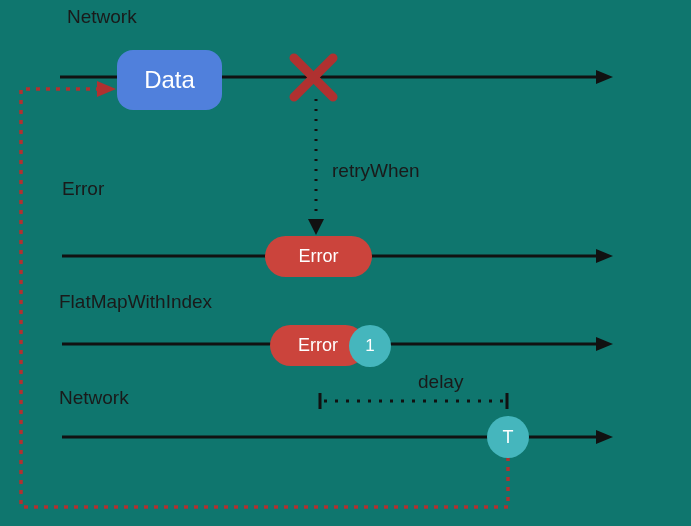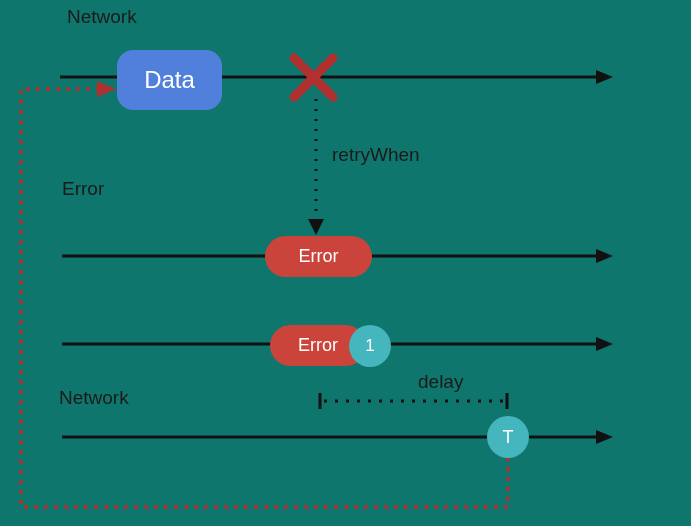--- a/index.html
+++ b/index.html
@@ -24,21 +24,21 @@
     position: absolute;
     color: var(--text-black, #1a1a1a);
     font-size: 19px;
     line-height: 1.15;
     white-space: nowrap;
   }
   .lbl-network  { left: 67px;  top: 6px;   }
   .lbl-error    { left: 62px;  top: 178px; }
   .lbl-flatmap  { left: 59px;  top: 291px; }
   .lbl-trigger  { left: 59px;  top: 387px; }
-  .lbl-retry    { left: 332px; top: 144px; text-align: right; }
+  .lbl-retry    { left: 332px; top: 160px; text-align: right; }
   .lbl-delay    { left: 418px; top: 371px; }
 
   
   .marble {
     position: absolute;
     display: flex;
     align-items: center;
     justify-content: center;
     color: #ffffff;
     box-sizing: border-box;
@@ -118,20 +118,21 @@
     </g>
 
     <g>
       <path class="stroke-loop" d="M 508 457 L 508 507 L 21 507 L 21 89 L 97 89" fill="none" stroke-width="3.5" stroke-dasharray="4 6"></path>
       <polygon class="fill-loop" points="97,81 97,97 116,89"></polygon>
     </g>
   </svg>
 
   <div class="lbl lbl-network">Network</div>
   <div class="lbl lbl-error">Error</div>
+  <div class="lbl lbl-flatmap">FlatMapWithIndex</div>
   <div class="lbl lbl-trigger">Network</div>
 
   <div class="lbl lbl-retry">retryWhen</div>
   <div class="lbl lbl-delay">delay</div>
 
   <div class="marble data-marble">
     <span>Data</span>
   </div>
 
   <div class="marble error-marble">

